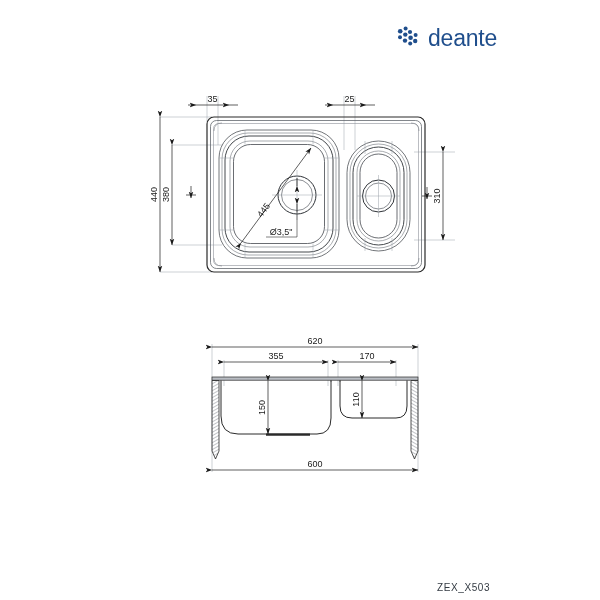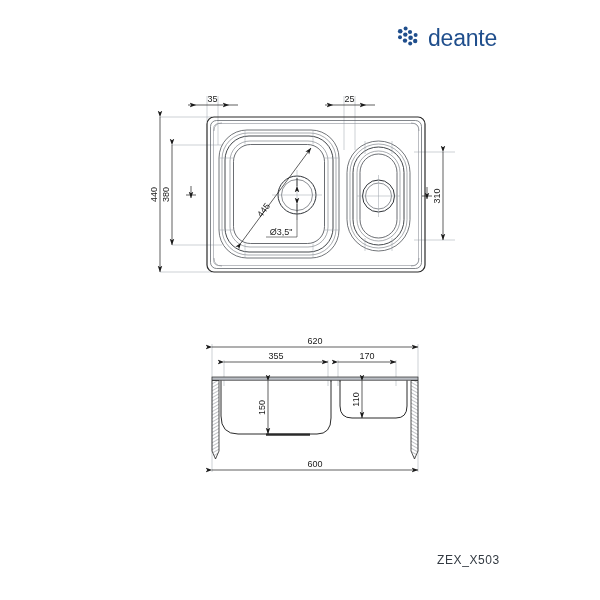--- a/index.html
+++ b/index.html
@@ -37,22 +37,22 @@
   
   #drawing {
     position: absolute;
     left: 0;
     top: 0;
   }
   
   #part-code {
     position: absolute;
     left: 437px;
-    top: 553px;
-    font-size: 12px;
+    top: 582px;
+    font-size: 10px;
     color: #333a42;
     letter-spacing: 0.6px;
   }
   svg text {
     font-family: "Liberation Sans", sans-serif;
     fill: #1a1a1a;
   }
 </style>
 </head>
 <body>

